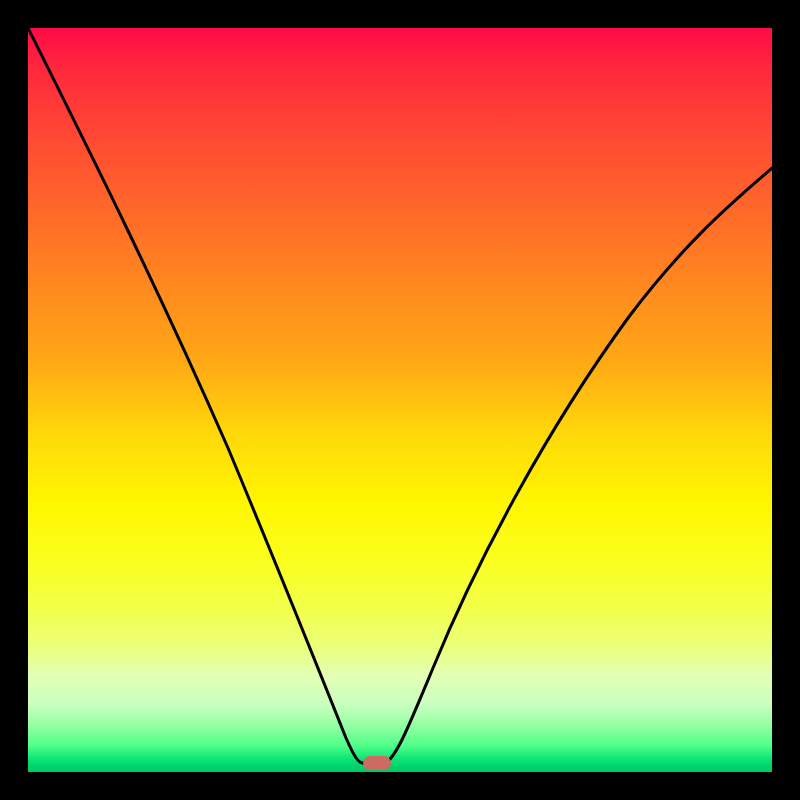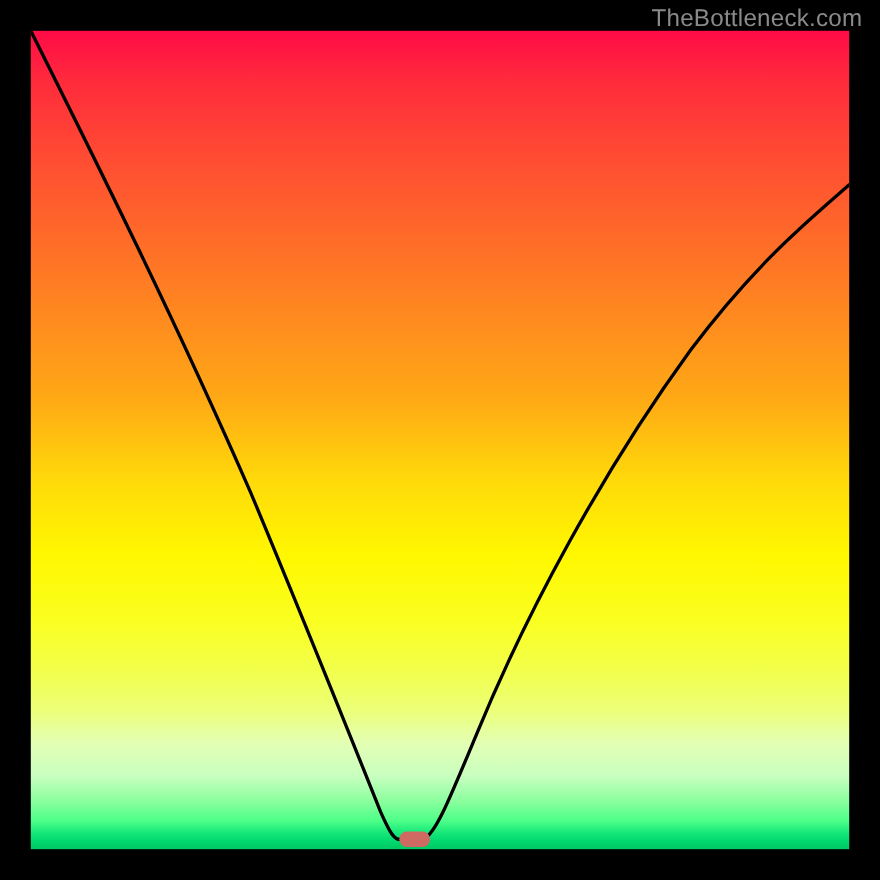--- a/index.html
+++ b/index.html
@@ -70,21 +70,20 @@
     border-radius: 7px;
     background: #cf6a62;
     transform: translate(-50%, -50%);
   }
 </style>
 </head>
 <body>
 
 <div class="frame">
 
-  <div class="watermark">TheBottleneck.com</div>
 
   <div class="plot">
 
     <svg class="curve" viewBox="0 0 744 744" preserveAspectRatio="none">
       <path d="M 0 0
                C 60 120, 130 260, 200 420
                C 250 540, 290 640, 318 710
                C 326 728, 330 735, 335 735" fill="none" stroke="#000" stroke-width="3" stroke-linecap="round"></path>
       <path d="M 357 735
                C 368 730, 380 700, 405 640

